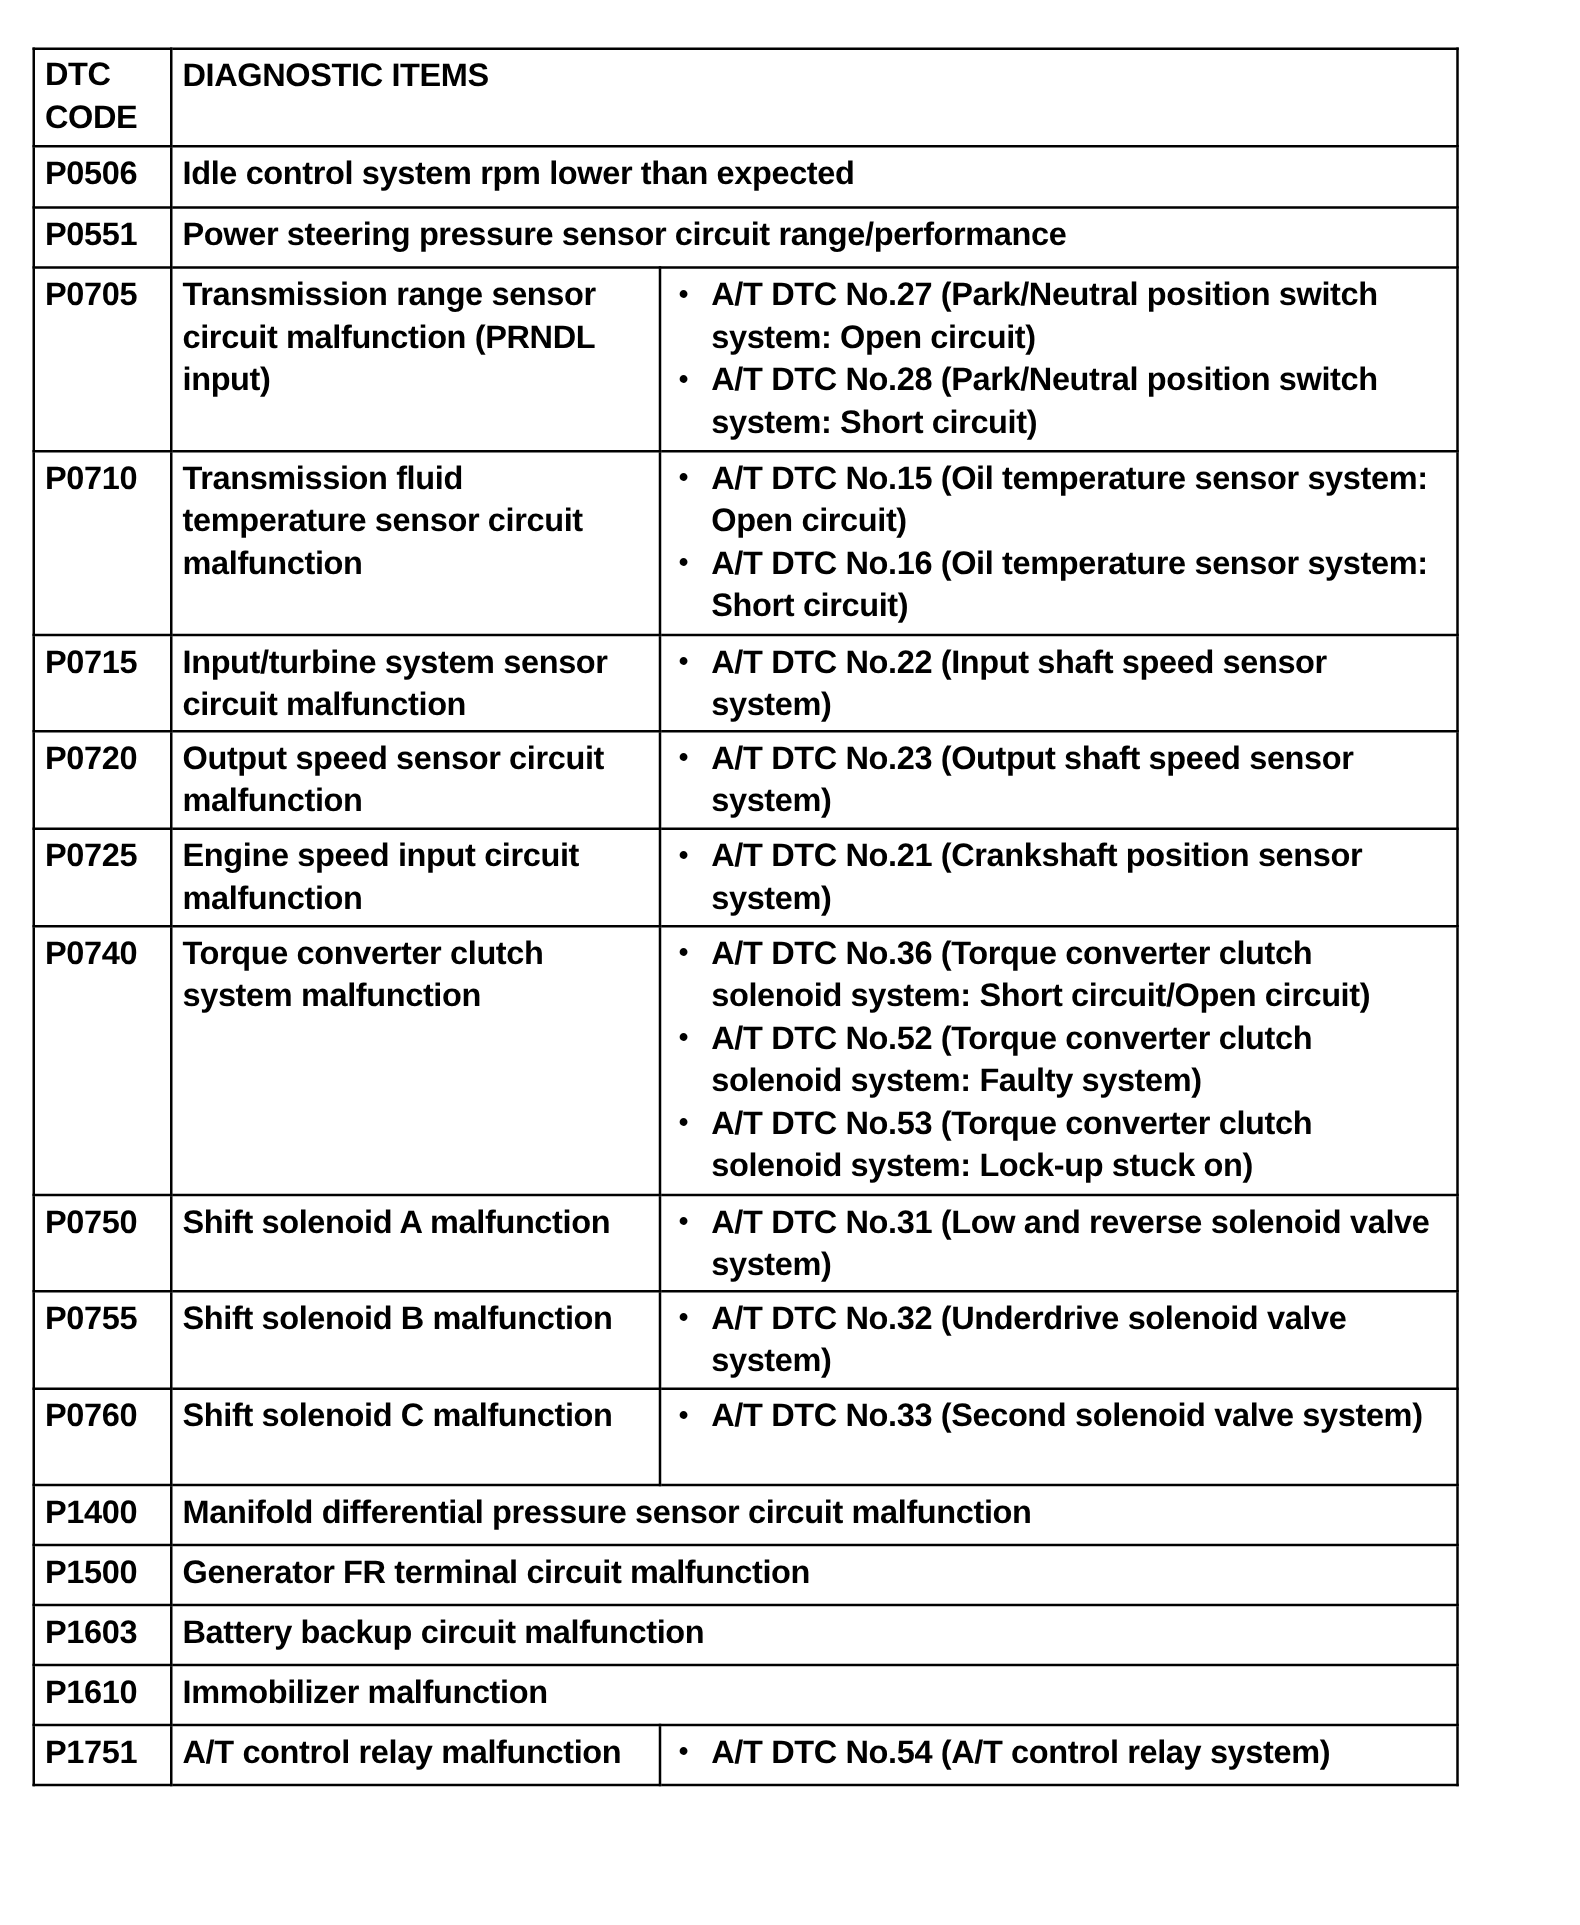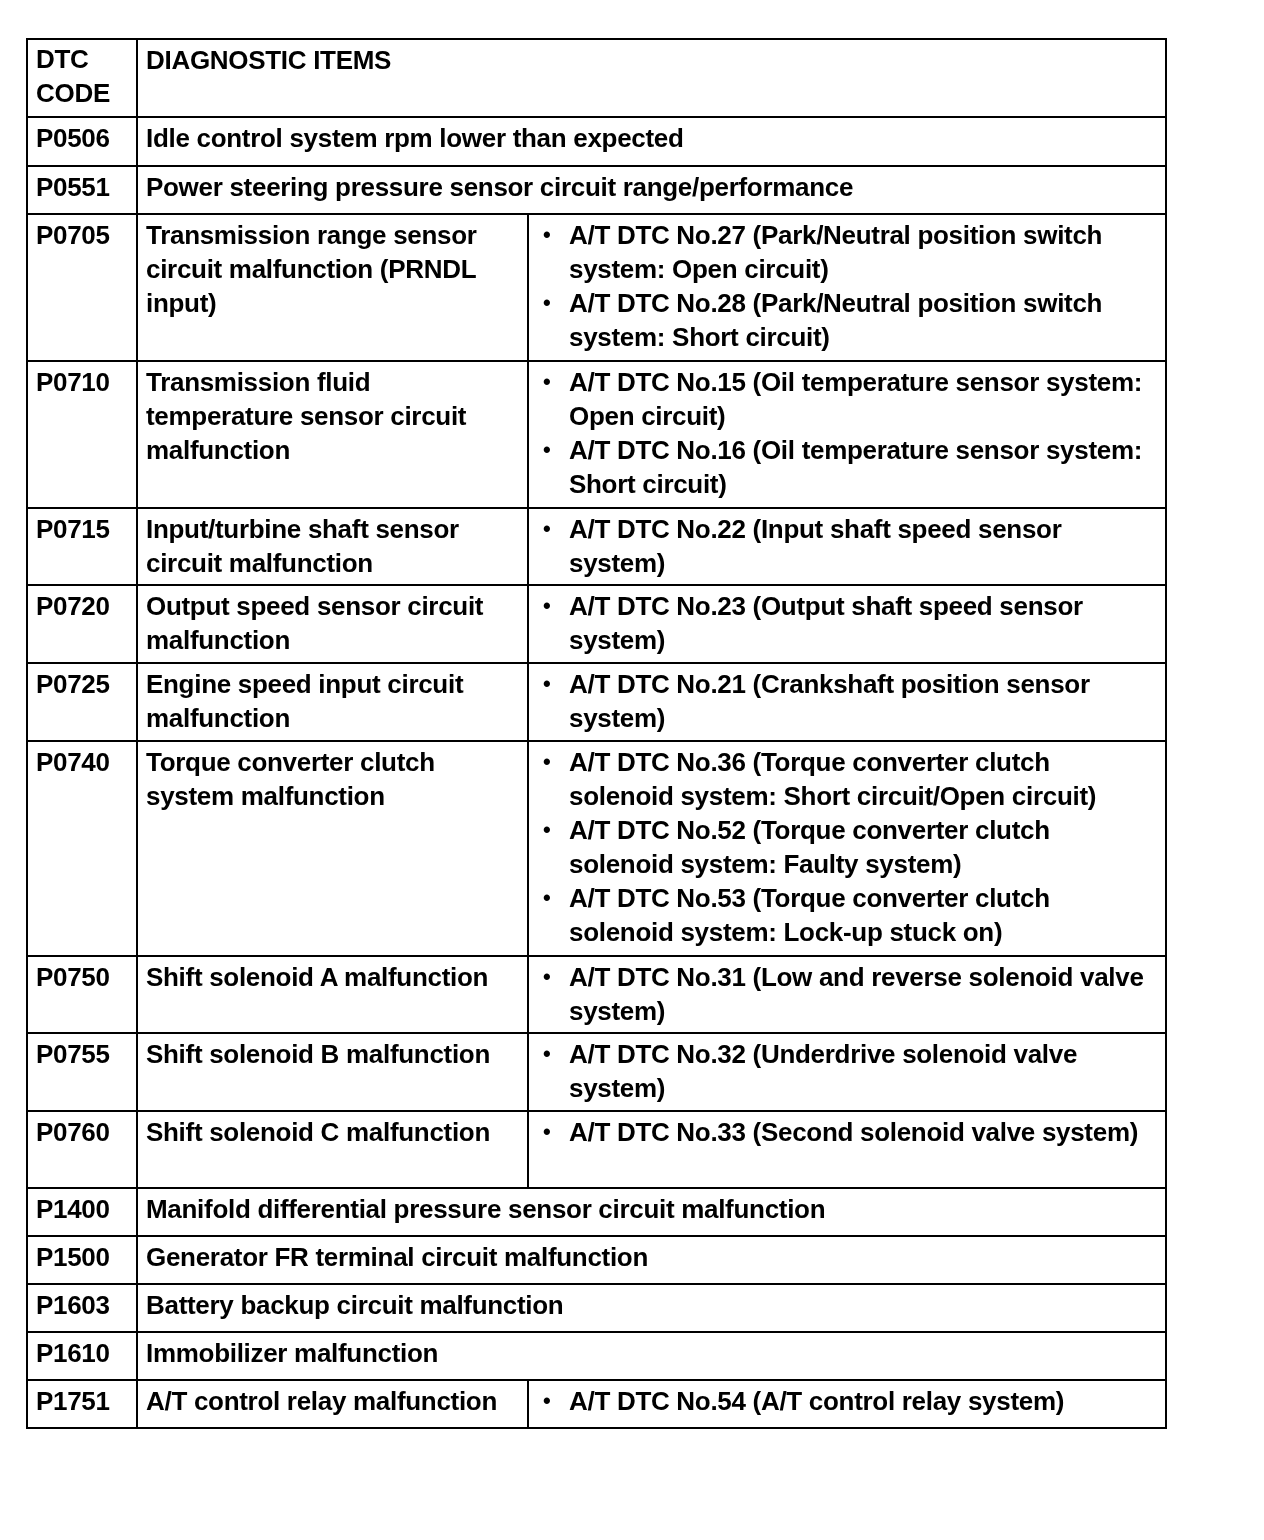--- a/index.html
+++ b/index.html
@@ -59,21 +59,21 @@
         <td>Transmission fluid temperature sensor circuit malfunction</td>
         <td style="padding-left: 4px;">
           <ul class="sub-list">
             <li><span class="bullet">•</span><span>A/T DTC No.15 (Oil temperature sensor system: Open circuit)</span></li>
             <li><span class="bullet">•</span><span>A/T DTC No.16 (Oil temperature sensor system: Short circuit)</span></li>
           </ul>
         </td>
       </tr>
       <tr style="height: 77px; padding-left: 48px;">
         <td class="code-cell"><span>P0715</span></td>
-        <td>Input/turbine shaft sensor circuit malfunction</td>
+        <td>Input/turbine system sensor circuit malfunction</td>
         <td style="padding-left: 4px;">
           <ul class="sub-list">
             <li><span class="bullet">•</span><span>A/T DTC No.22 (Input shaft speed sensor system)</span></li>
           </ul>
         </td>
       </tr>
       <tr style="height: 78px; padding-left: 36px;">
         <td class="code-cell"><span>P0720</span></td>
         <td>Output speed sensor circuit malfunction</td>
         <td style="padding-left: 4px;">

